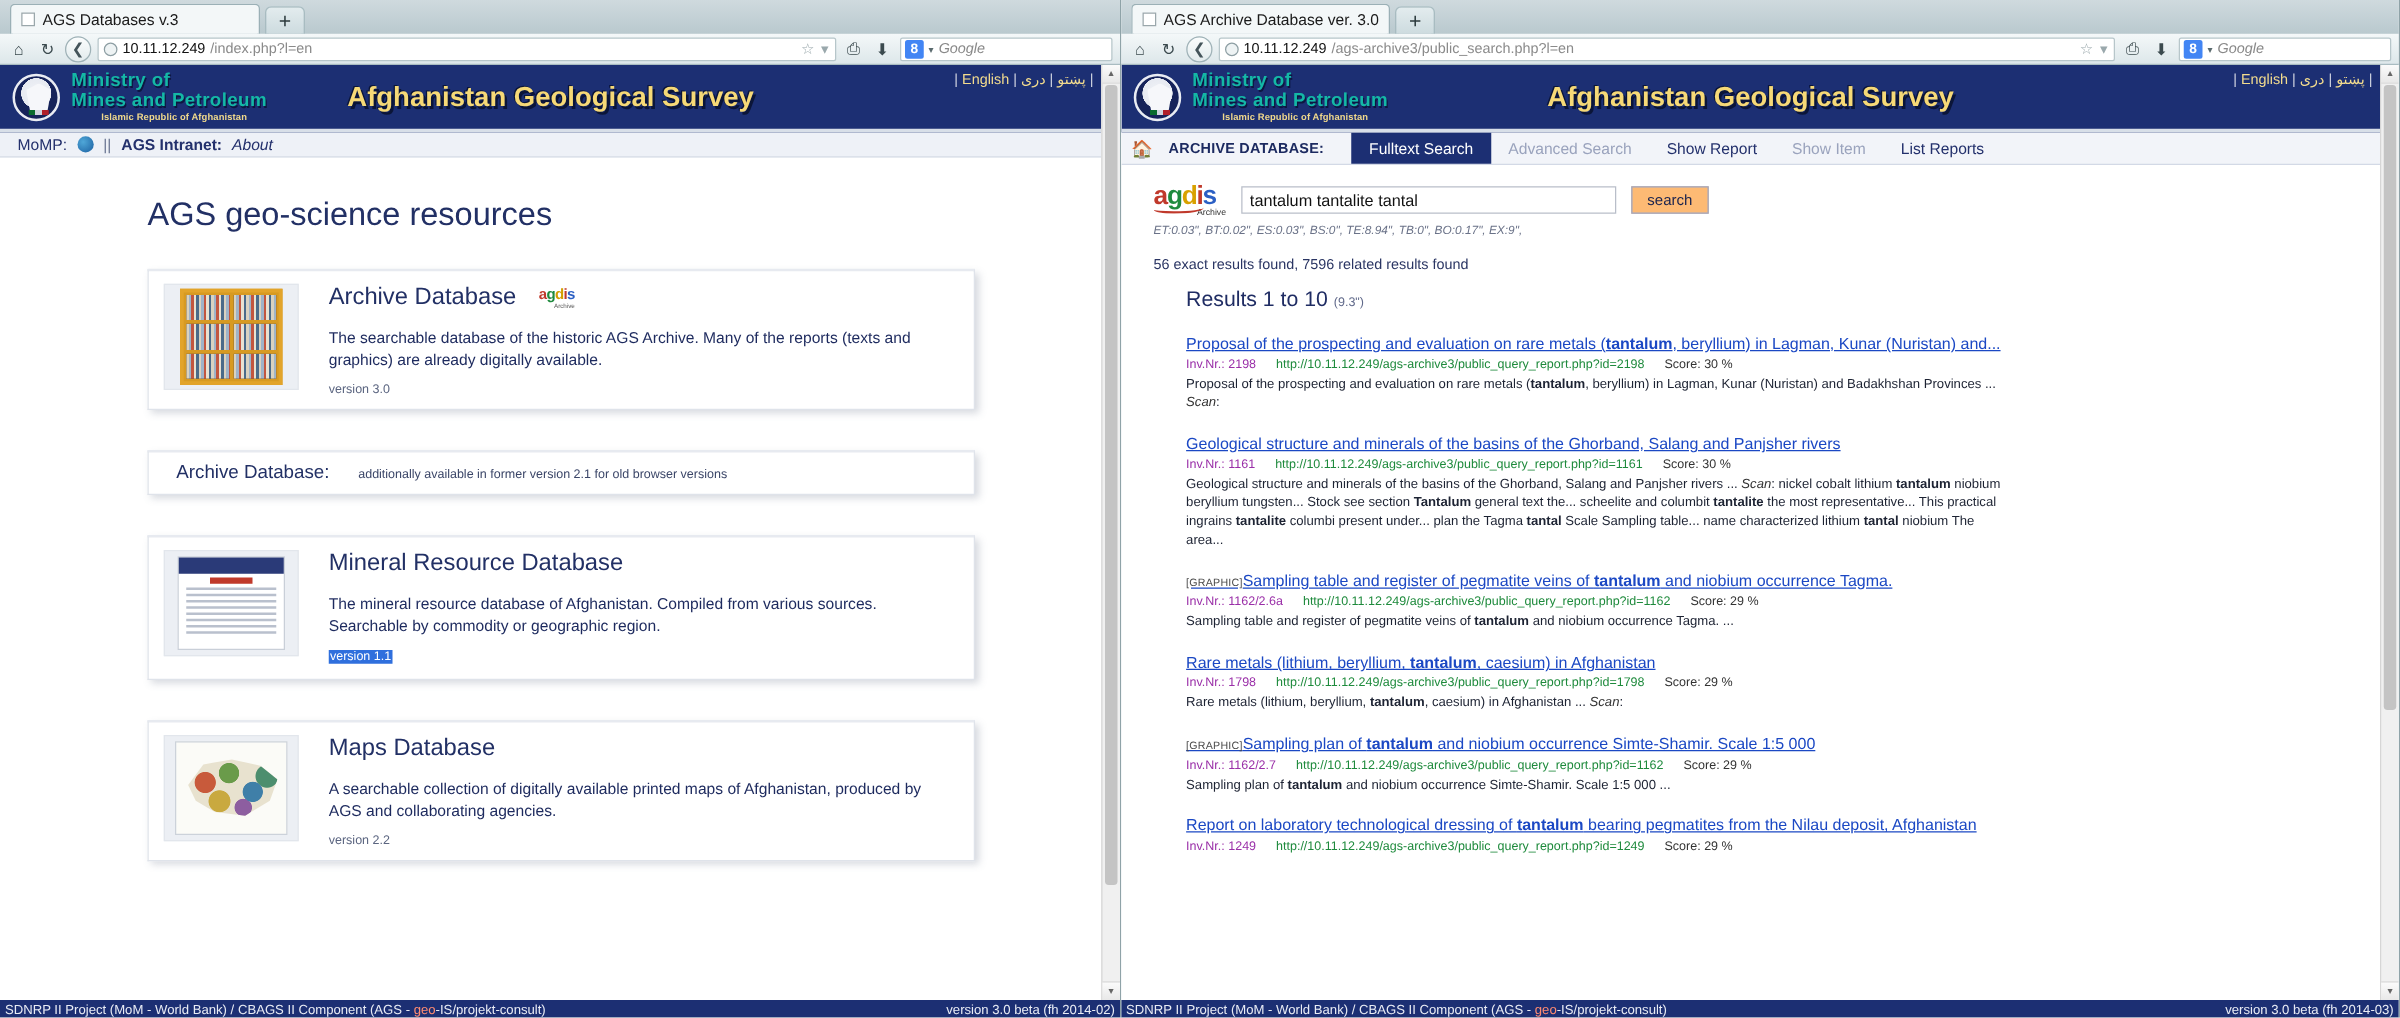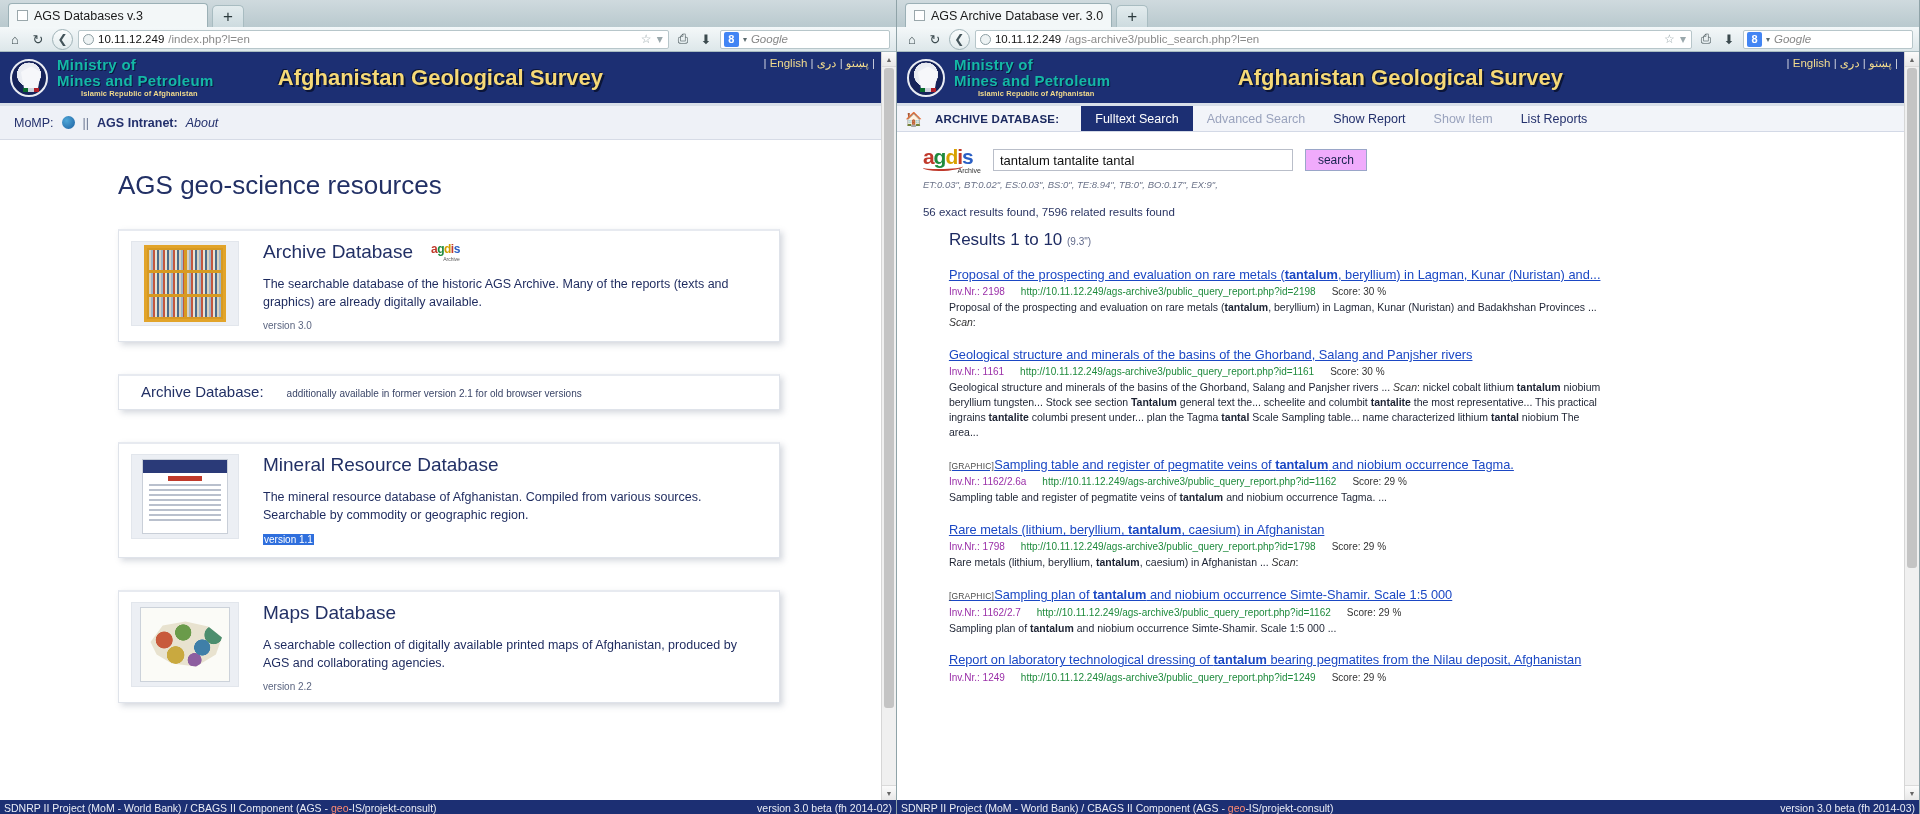--- a/index.html
+++ b/index.html
@@ -87,21 +87,21 @@
                      text-shadow: 1px 1px 0 #0d1740; letter-spacing: .3px; }
   .min-l3 { font-size: 7.5px; font-weight: bold; color: #f0d98c; margin-top: 2px; letter-spacing:.1px;padding-left:24px;}
   .ags-title { position: absolute; left: 50%; transform: translateX(-50%);
                font-size: 22px; font-weight: bold; color: #f6d977;
                text-shadow: 2px 2px 0 #0b1538, -1px -1px 0 #0b1538; white-space: nowrap; }
   .lang { position: absolute; right: 6px; top: 4px; font-size: 11.5px; color: #f3dc8e; white-space: nowrap; }
   .lang a { color: #f3dc8e; text-decoration: none; }
   .lang .sep { color: #cfd3e0; }
 
   
-  .navrow { height: 34px; background: #eef1f7; border-bottom: 1px solid #d6dbe6;
+  .navrow { height: 20px; background: #eef1f7; border-bottom: 1px solid #d6dbe6;
             display: flex; align-items: center; gap: 8px; padding: 0 14px; font-size: 12.5px; color: #23306c; }
   .navrow .momp { font-weight: normal; }
   .navrow .globe2 { width: 13px; height: 13px; border-radius: 50%;
                     background: radial-gradient(circle at 35% 35%, #4fa7d8, #1b5fa0); display:inline-block;}
   .navrow .bars { color: #6c7793; }
   .navrow .strong { font-weight: bold; }
   .navrow .about { color: #23306c; font-style: italic; }
 
   
   .lmain { padding: 0 0 0 0; background: #fff; height: 100%; }
@@ -172,21 +172,21 @@
   .searchrow { display: flex; align-items: center; gap: 12px; margin: 14px 0 0 26px; }
   .agdis-lg { width: 58px; line-height: 1; position: relative; }
   .agdis-lg .big { font-size: 21px; font-weight: bold; letter-spacing: -1px; }
   .agdis-lg .big .a{color:#c0392b;} .agdis-lg .big .g{color:#1f8a3d;}
   .agdis-lg .big .d{color:#d8a100;} .agdis-lg .big .i{color:#c0392b;} .agdis-lg .big .s{color:#2b5fc4;}
   .agdis-lg .arch { font-size: 7px; color: #333; text-align: right; }
   .agdis-lg .swoosh { position:absolute; left:0; top:17px; width:40px; height:8px;
                       border-bottom: 2px solid #c0392b; border-radius: 0 0 60% 40%; }
   .sinput { width: 300px; height: 22px; border: 1px solid #b9bec9; background: #fff;
             font-size: 13px; color: #111; padding: 0 6px; }
-  .sbtn { height: 22px; min-width: 62px; background: #f0abfc; border: 1px solid #9aa6c8;
+  .sbtn { height: 22px; min-width: 62px; background: #fdba74; border: 1px solid #9aa6c8;
           font-size: 12px; color: #18224e; display: flex; align-items: center; justify-content: center; }
   .timing { font-size: 9.5px; color: #6a7288; font-style: italic; margin: 5px 0 0 26px; }
   .rescount { font-size: 11.5px; color: #2a3563; margin: 16px 0 0 26px; }
   .resbox { margin: 12px 0 0 52px; }
   .reshead { font-size: 17px; color: #1f2c63; }
   .reshead .secs { font-size: 10px; color: #60698a; }
   .ritemblk { margin-top: 16px; max-width: 660px; }
   .rtitle { font-size: 12.8px; color: #1b48c4; text-decoration: underline; line-height: 1.35; }
   .rtitle b { color: #1b48c4; }
   .rtitle .gfx { font-size: 8.5px; color: #4a4a4a; text-decoration: none; letter-spacing: .2px;}

